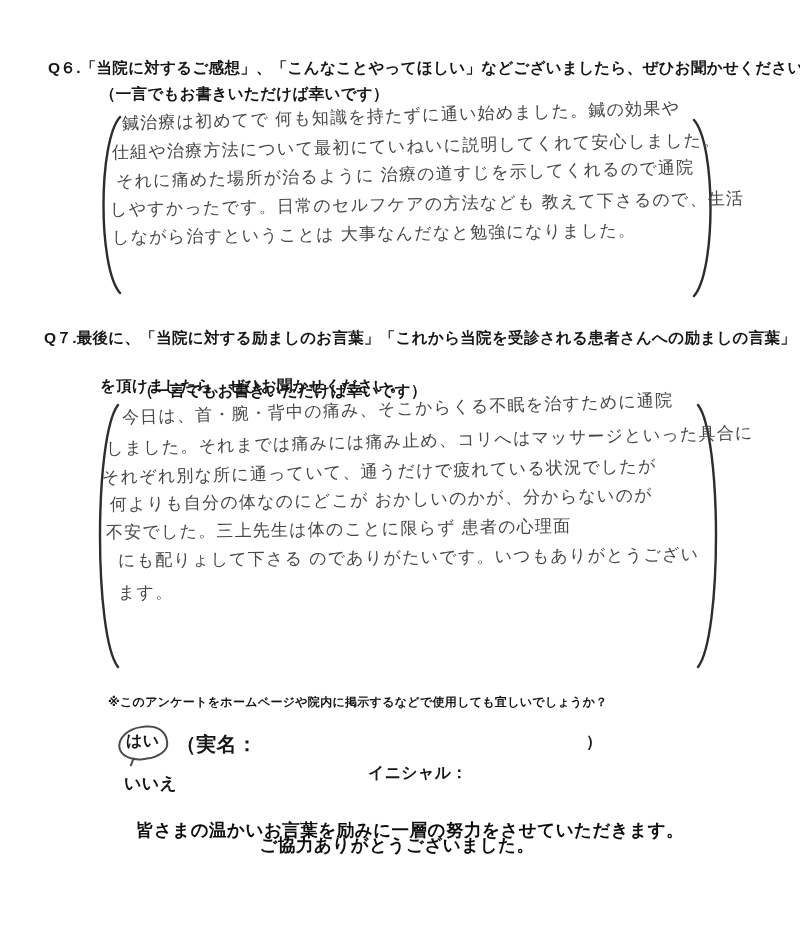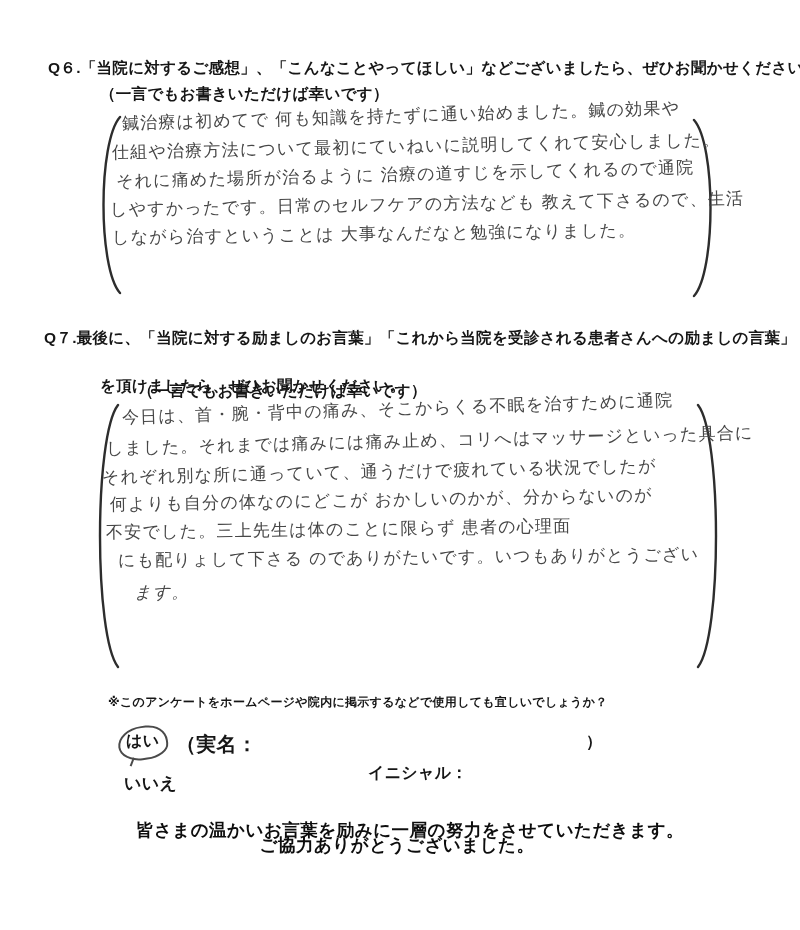--- a/index.html
+++ b/index.html
@@ -86,21 +86,21 @@
   <svg class="paren" style="left:694px; top:402px;" width="36" height="268" viewBox="0 0 36 268">
     <path d="M4 3 C28 34, 28 234, 4 265" fill="none" stroke="#2d2d2d" stroke-width="2.4" stroke-linecap="round"></path>
   </svg>
 
   <div class="hand" style="left:122px; top:406px; transform:rotate(-1.8deg);">今日は、首・腕・背中の痛み、そこからくる不眠を治すために通院</div>
   <div class="hand" style="left:106px; top:437px; transform:rotate(-1.4deg);">しました。それまでは痛みには痛み止め、コリへはマッサージといった具合に</div>
   <div class="hand" style="left:102px; top:466px; transform:rotate(-1.2deg);">それぞれ別な所に通っていて、通うだけで疲れている状況でしたが</div>
   <div class="hand" style="left:110px; top:493px; transform:rotate(-1.0deg);">何よりも自分の体なのにどこが おかしいのかが、分からないのが</div>
   <div class="hand" style="left:106px; top:521px; transform:rotate(-0.8deg);">不安でした。三上先生は体のことに限らず 患者の心理面</div>
   <div class="hand" style="left:118px; top:549px; transform:rotate(-0.6deg);">にも配りょして下さる のでありがたいです。いつもありがとうござい</div>
-  <div class="hand" style="left:134px; top:581px;font-style:italic;">ます。</div>
+  <div class="hand" style="left:118px; top:581px;">ます。</div>
 
   <div class="printed" style="left:108px; top:694px; font-size:12px;">※このアンケートをホームページや院内に掲示するなどで使用しても宜しいでしょうか？</div>
 
   <div class="printed" style="left:126px; top:731px; font-size:16px;">はい</div>
   <div class="yes-circle"></div>
   <div class="printed" style="left:176px; top:731px; font-size:20px;">（実名：</div>
   <div class="printed" style="left:368px; top:732px; font-size:16px;margin-top:31px;">イニシャル：</div>
   <div class="printed" style="left:586px; top:732px; font-size:16px;">）</div>
 
   <div class="printed" style="left:124px; top:772px; font-size:17px;">いいえ</div>

